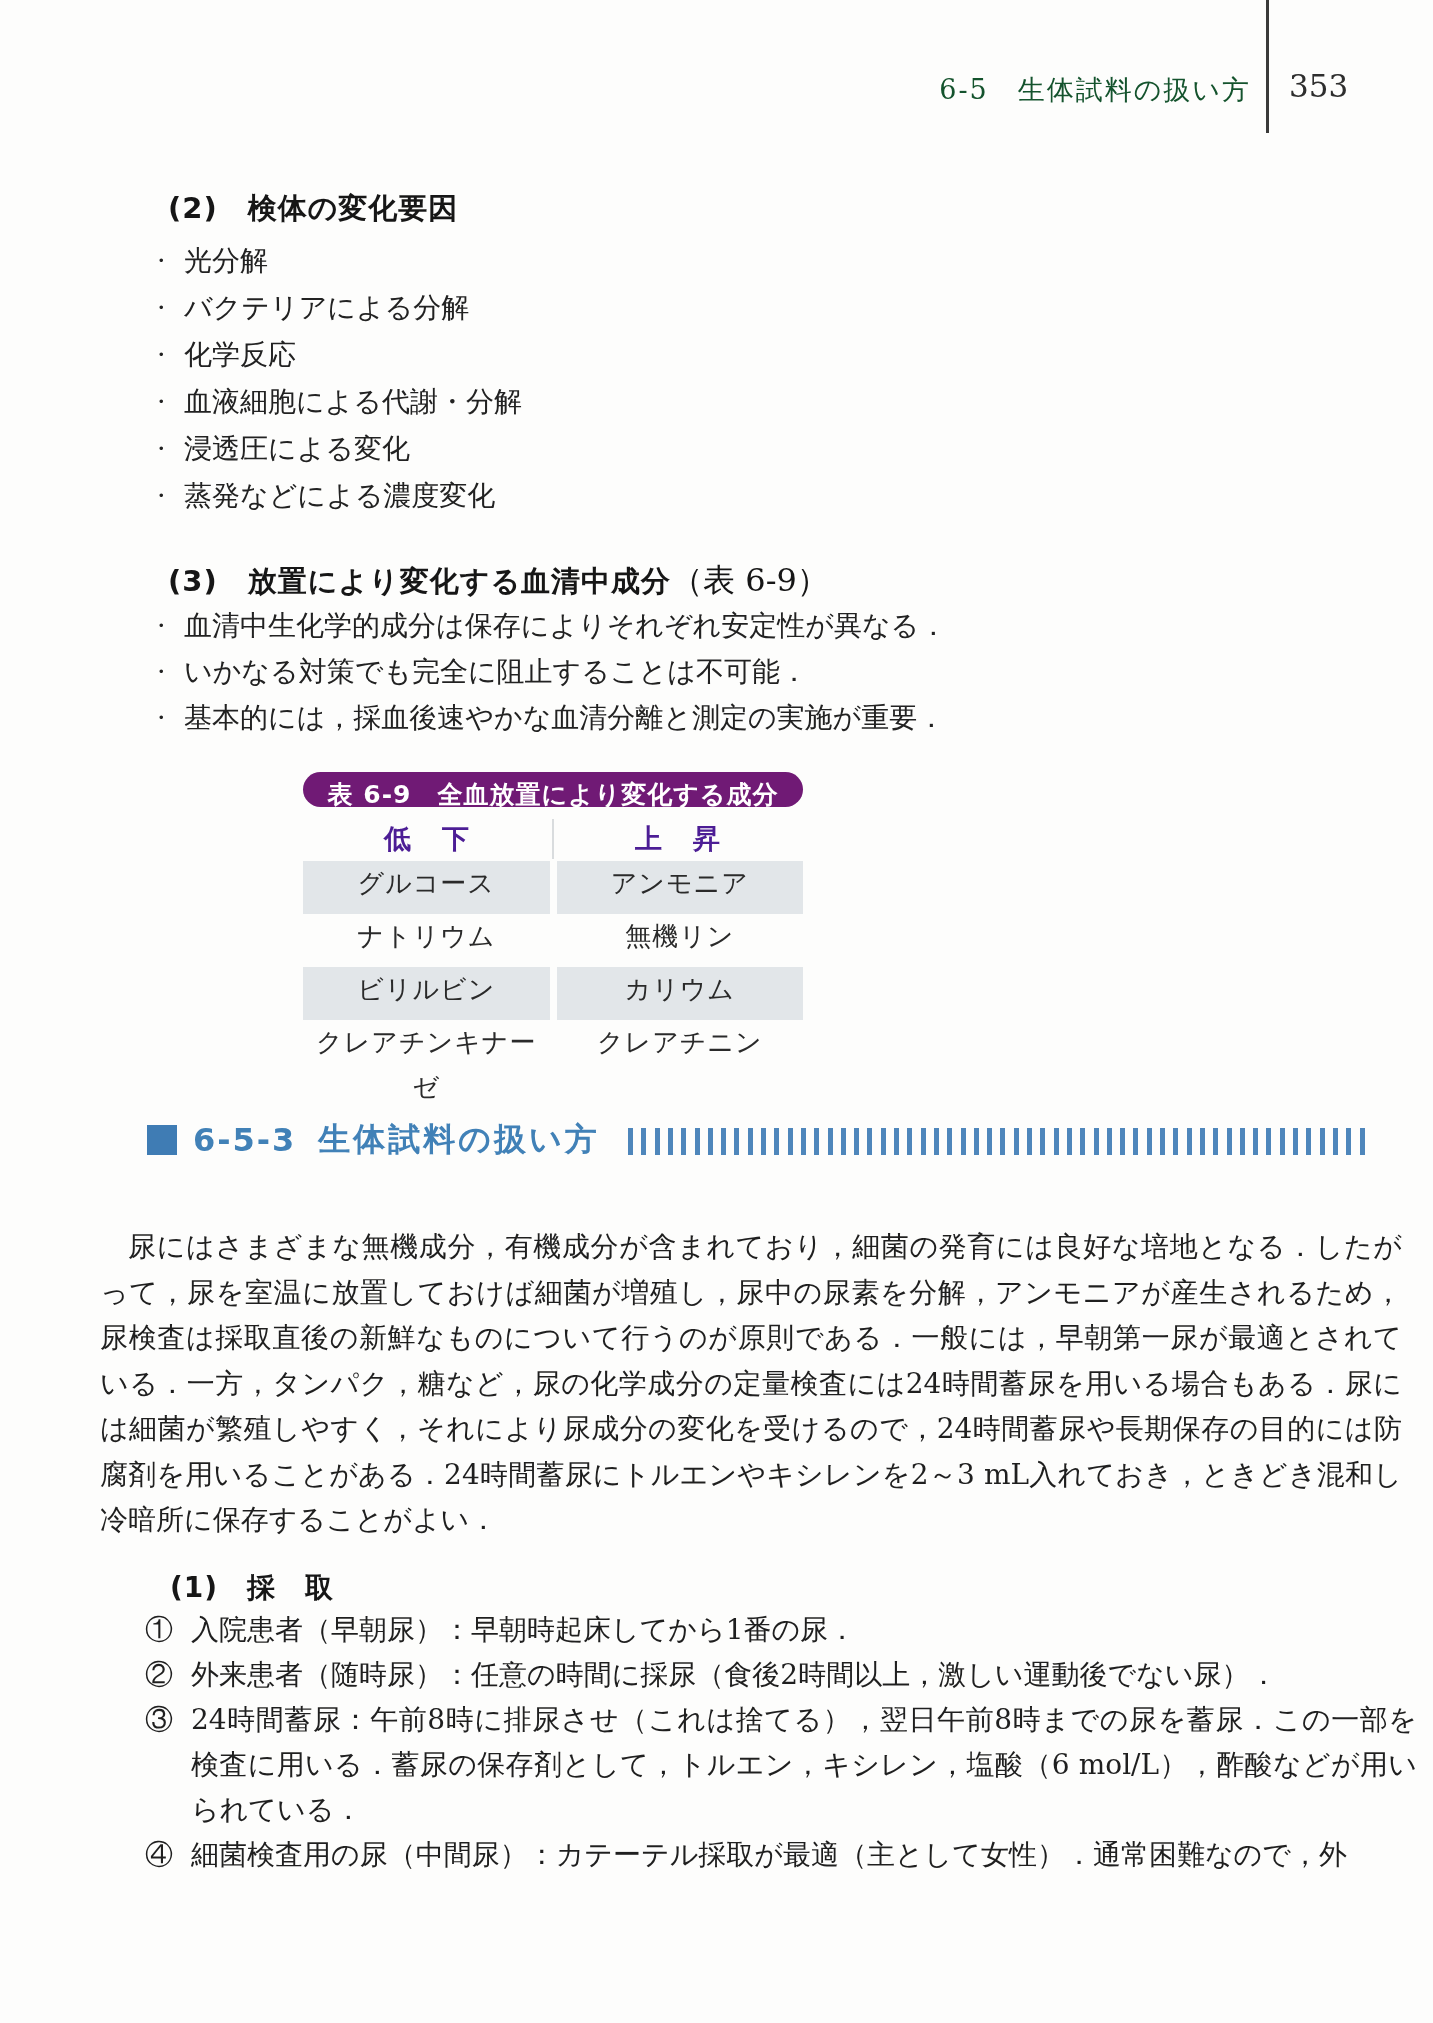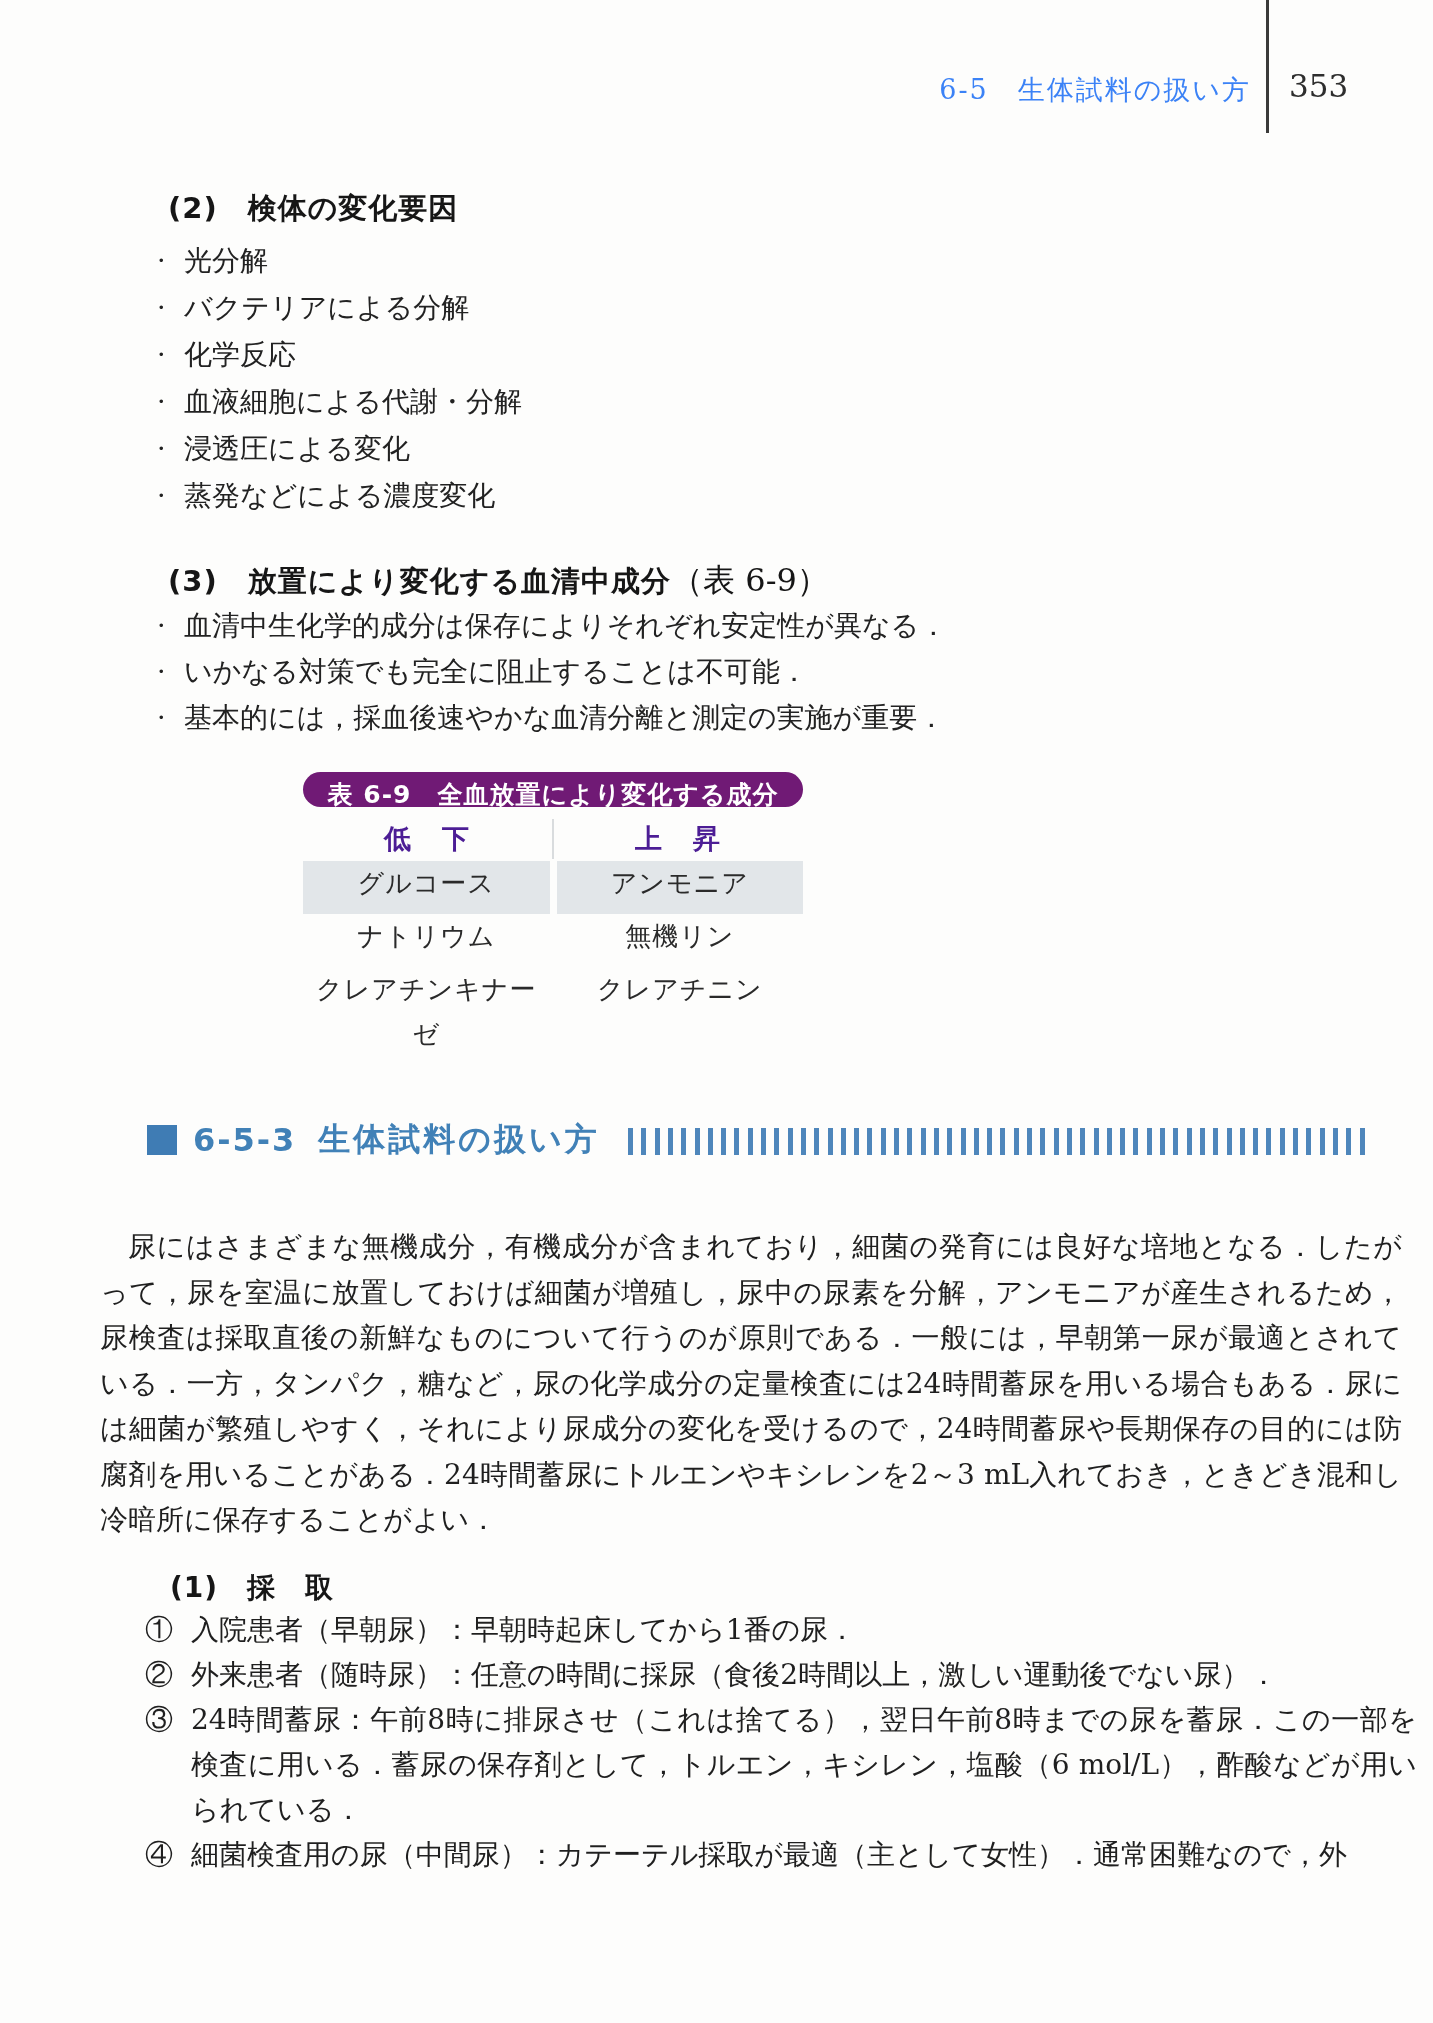--- a/index.html
+++ b/index.html
@@ -8,21 +8,21 @@
     width:1433px; height:2023px;
     background:#fdfdfc;
     font-family:"DejaVu Serif", serif;
     color:#222222;
     overflow:hidden;
   }
 
   
   .header-title {
     position:absolute; top:72px; right:182px;
-    font-size:27px; letter-spacing:2px; color:#3b82f6;
+    font-size:27px; letter-spacing:2px; color:#14532d;
   }
   .header-rule {
     position:absolute; top:0; left:1266px;
     width:3px; height:133px; background:#3a3a3a;
   }
   .header-page-number {
     position:absolute; top:68px; left:1289px;
     font-size:31px; color:#2e2e2e;
   }
 
@@ -153,20 +153,24 @@
       <div class="cell">上　昇</div>
     </div>
     <div class="table-row striped">
       <div class="cell">グルコース</div>
       <div class="cell">アンモニア</div>
     </div>
     <div class="table-row">
       <div class="cell">ナトリウム</div>
       <div class="cell">無機リン</div>
     </div>
+    <div class="table-row striped">
+      <div class="cell">ビリルビン</div>
+      <div class="cell">カリウム</div>
+    </div>
     <div class="table-row">
       <div class="cell">クレアチンキナーゼ</div>
       <div class="cell">クレアチニン</div>
     </div>
   </div>
 
   <div class="sec653">
     <span class="square"></span>
     <span class="num">6-5-3</span>
     <span class="title">生体試料の扱い方</span>

